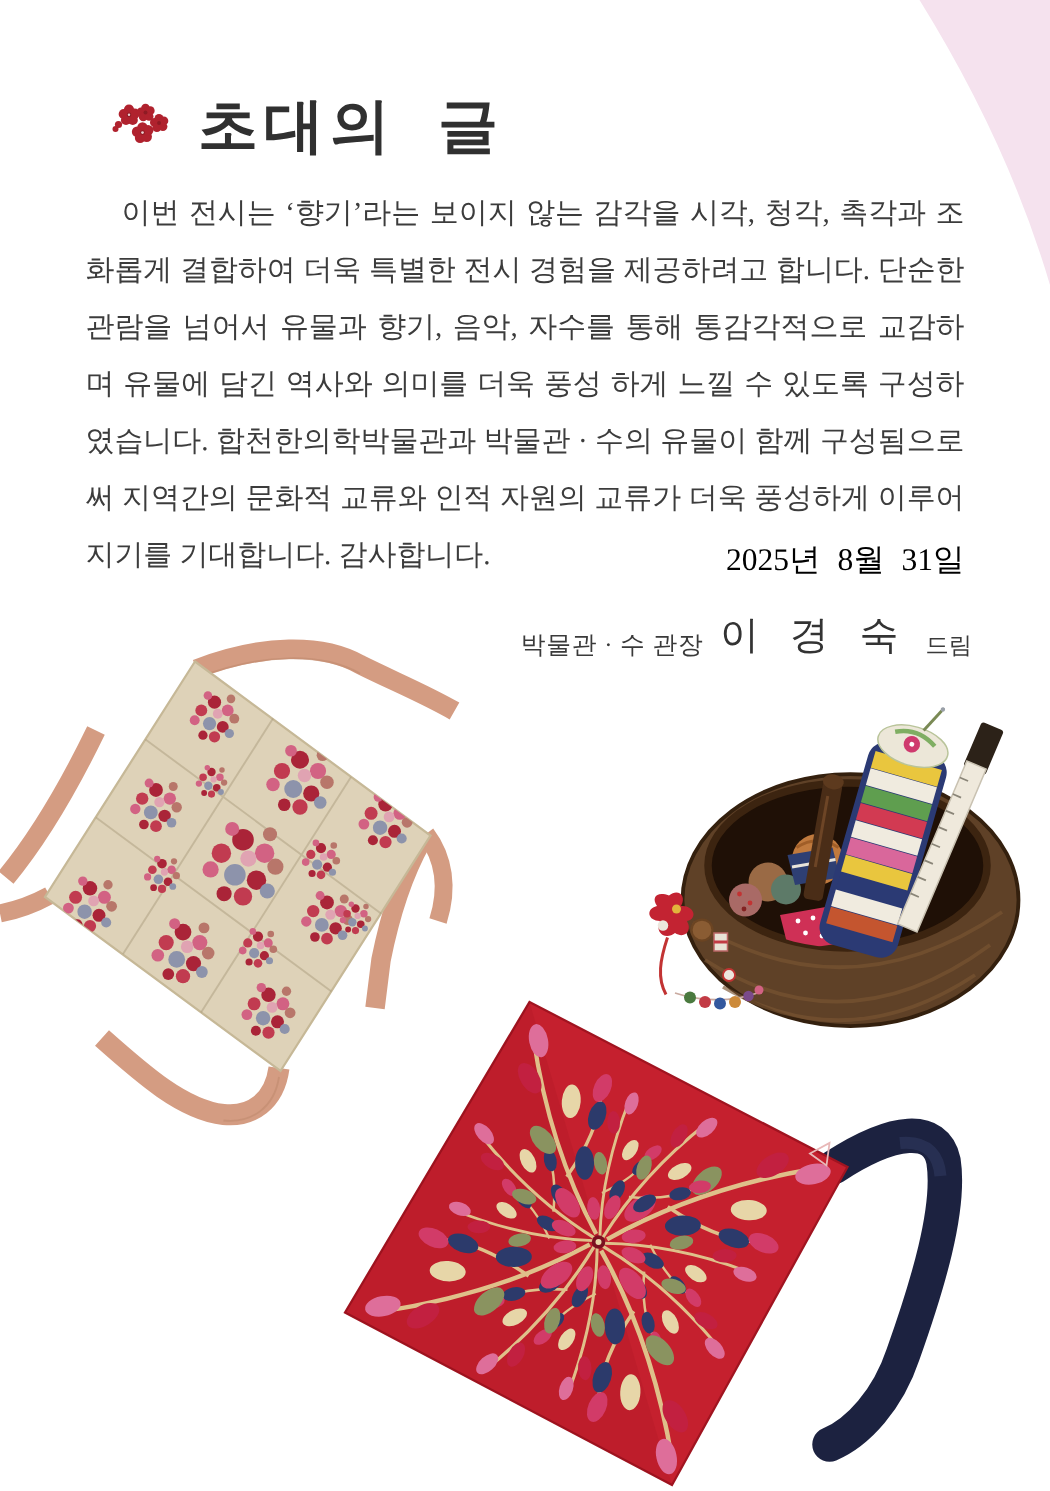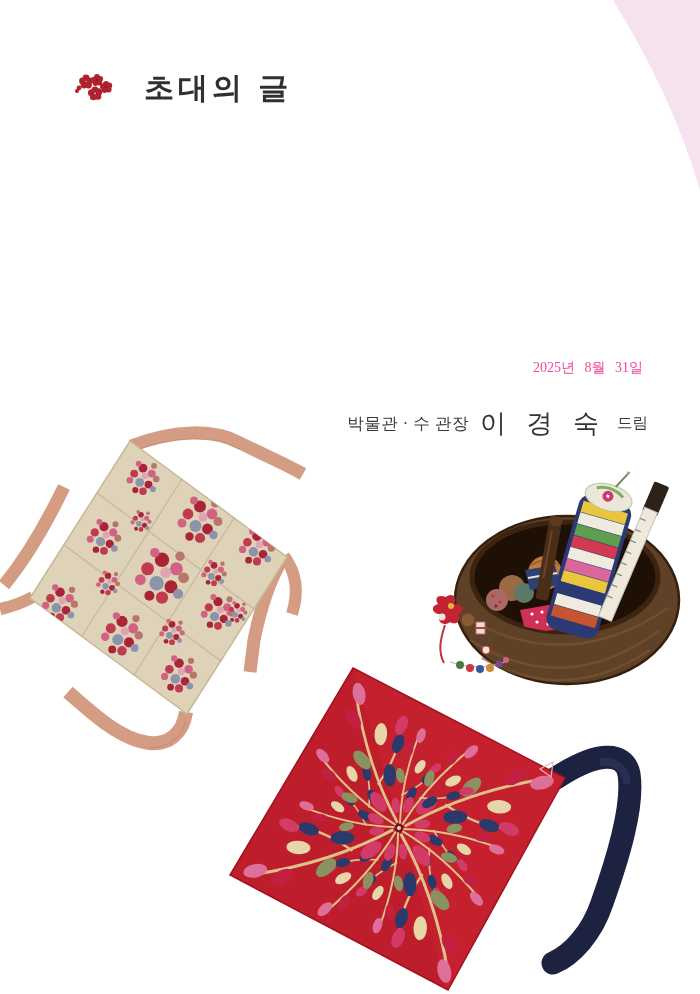--- a/index.html
+++ b/index.html
@@ -4,32 +4,32 @@
 <style>
   html,body{margin:0;padding:0;background:#ffffff;}
   .page{
     position:relative;width:700px;height:994px;background:#ffffff;overflow:hidden;
     font-family:"Liberation Serif","DejaVu Serif",serif;color:#3c3c3c;
   }
   .corner-blob{position:absolute;top:0;right:0;width:110px;height:210px;}
   .title-row{position:absolute;left:74px;top:56px;display:flex;align-items:center;gap:16px;}
   .flower{width:42px;height:36px;flex:0 0 auto;}
   .page-title{
-    margin:12px;font-size:30px;font-weight:600;color:#303030;letter-spacing:4px;
-    font-family:Liberation Sans, sans-serif;
+    margin:0;font-size:40px;font-weight:600;color:#303030;letter-spacing:4px;
+    font-family:Liberation Mono, monospace;
   }
   .greeting{
     position:absolute;left:57px;right:57px;top:124px;margin:0;
     font-size:19.3px;line-height:38px;text-align:justify;text-indent:24px;color:#3c3c3c;
   }
   .date-line{
-    position:absolute;right:57px;top:359px;font-size:14px;color:#ec4899;word-spacing:6px;
+    position:absolute;right:57px;top:359px;font-size:21px;color:#000000;word-spacing:6px;
   }
   .signature-line{
-    position:absolute;right:52px;top:406px;display:flex;align-items:center;gap:11px;color:#3a3a3a;
+    position:absolute;right:52px;top:406px;display:flex;align-items:flex-end;gap:11px;color:#3a3a3a;
   }
   .sig-prefix{font-size:16.5px;letter-spacing:0.5px;}
   .sig-name{font-size:26px;letter-spacing:7px;color:#333;}
   .sig-suffix{font-size:15.5px;}
   .figure-layer{position:absolute;left:0;top:0;width:700px;height:994px;}
 </style>
 </head>
 <body>
 
 <div class="page">
@@ -71,20 +71,21 @@
           <circle cx="32" cy="16" r="1.3"></circle>
       </g>
       <g fill="#eacfcf">
         <circle cx="12" cy="10.5" r="0.8"></circle>
           <circle cx="21" cy="22.4" r="0.9"></circle>
       </g>
     </svg>
     <h1 class="page-title">초대의 글</h1>
   </header>
 
+  <p class="greeting">이번 전시는 ‘향기’라는 보이지 않는 감각을 시각, 청각, 촉각과 조화롭게 결합하여 더욱 특별한 전시 경험을 제공하려고 합니다. 단순한 관람을 넘어서 유물과 향기, 음악, 자수를 통해 통감각적으로 교감하며 유물에 담긴 역사와 의미를 더욱 풍성 하게 느낄 수 있도록 구성하였습니다. 합천한의학박물관과 박물관 · 수의 유물이 함께 구성됨으로써 지역간의 문화적 교류와 인적 자원의 교류가 더욱 풍성하게 이루어지기를 기대합니다. 감사합니다.</p>
 
   <div class="date-line">2025년 8월 31일</div>
 
   <div class="signature-line">
     <span class="sig-prefix">박물관 · 수 관장</span>
     <span class="sig-name">이 경 숙</span>
     <span class="sig-suffix">드림</span>
   </div>
 
   <svg class="figure-layer" viewBox="0 0 700 994">

